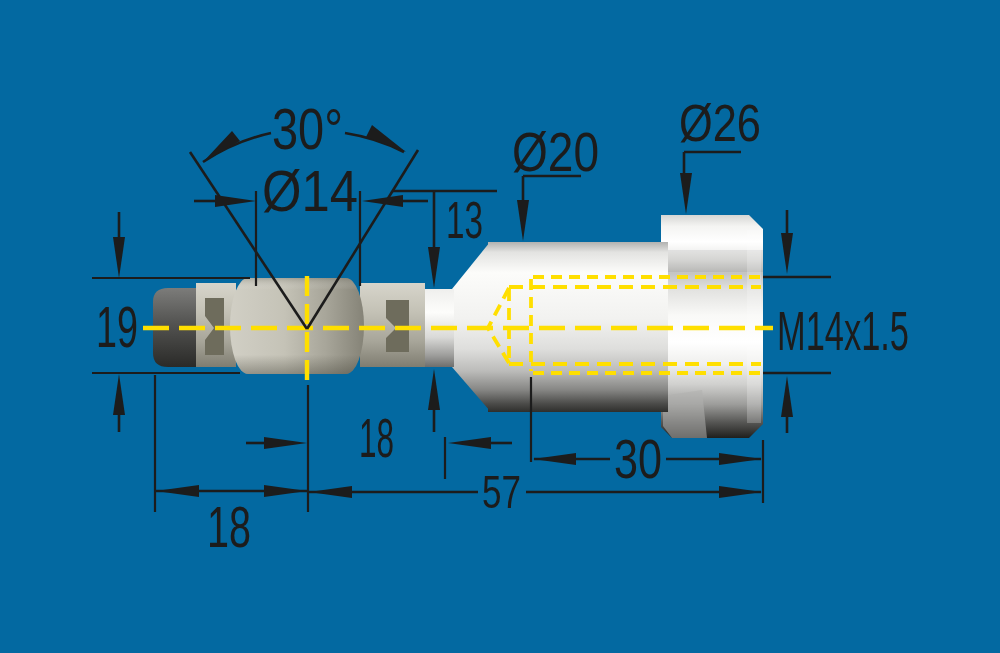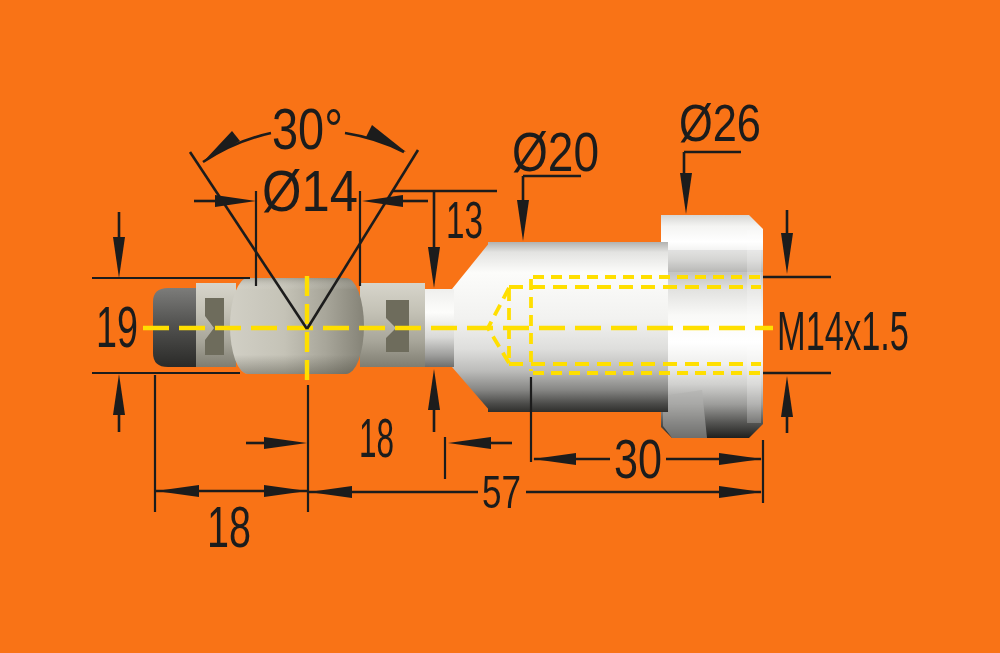--- a/index.html
+++ b/index.html
@@ -1,16 +1,16 @@
 <!DOCTYPE html>
 <html><head>
 <meta charset="utf-8">
 <style>
   html,body{margin:0;padding:0;background:#ffffff;}
-  #stage{position:relative;width:1000px;height:653px;background:#f97316;overflow:hidden;
+  #stage{position:relative;width:1000px;height:653px;background:#0369a1;overflow:hidden;
          font-family:"Liberation Sans", sans-serif;}
   svg{position:absolute;left:0;top:0;}
   .dimtext{fill:#1c1c1c;font-family:"Liberation Sans", sans-serif;}
   .blk{stroke:#1c1c1c;stroke-width:2.6;fill:none;stroke-linecap:butt;}
   .thin{stroke:#1c1c1c;stroke-width:2.2;fill:none;}
   .arw{fill:#1c1c1c;stroke:none;}
   .cl{stroke:#ffdf00;stroke-width:4.4;fill:none;}
   .hid{stroke:#ffdf00;stroke-width:3.8;fill:none;}
 </style>
 </head>

